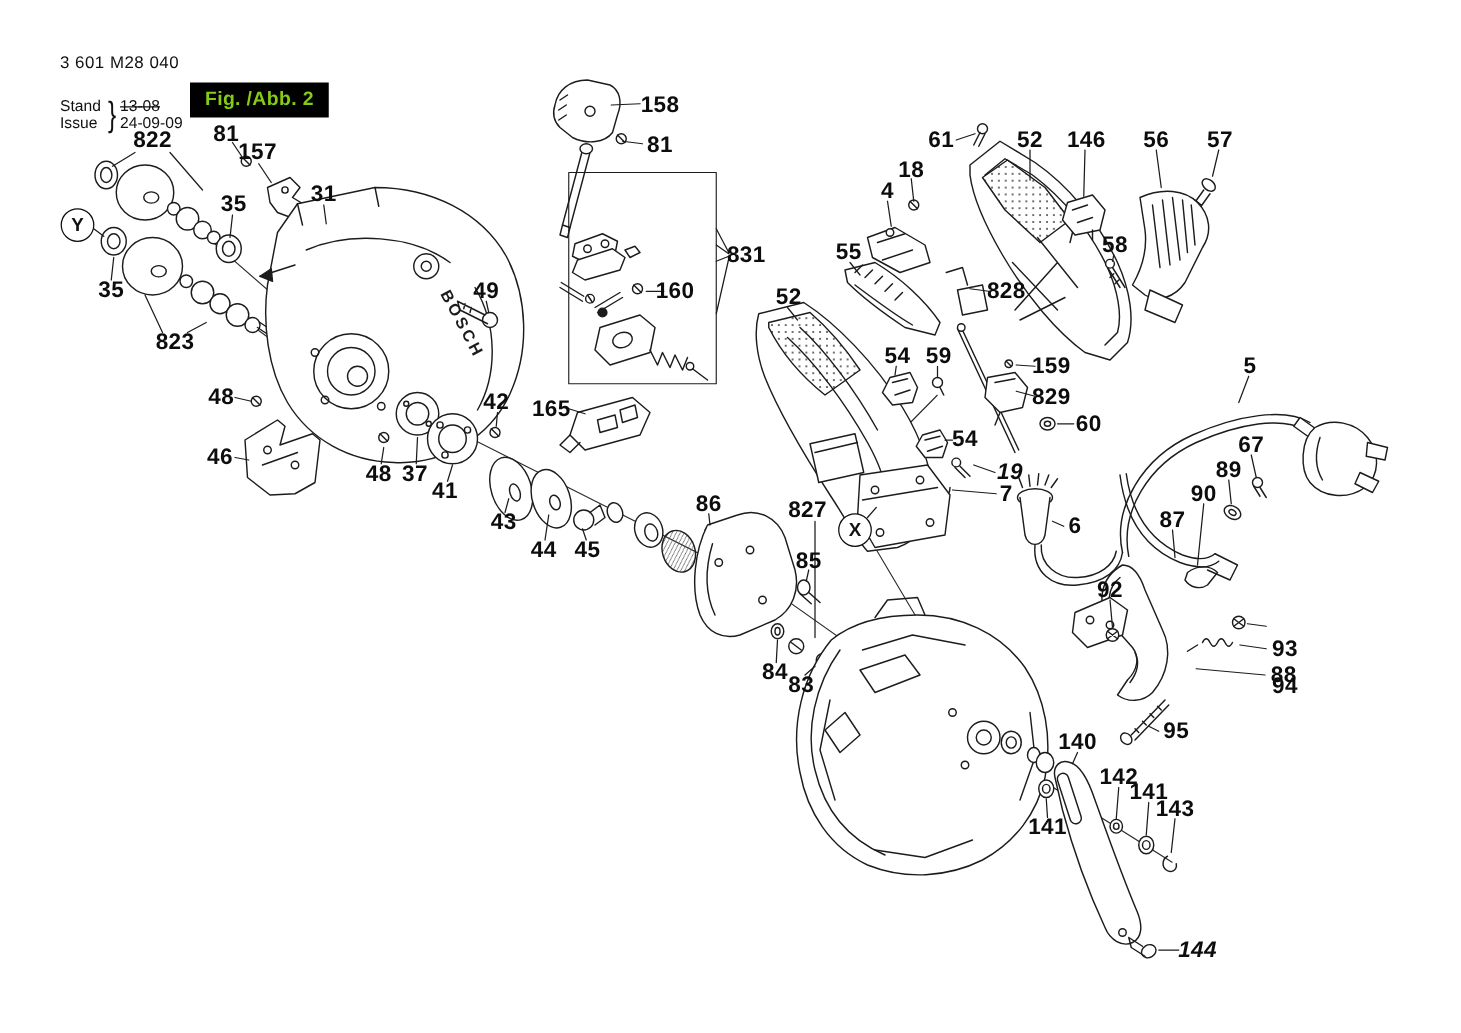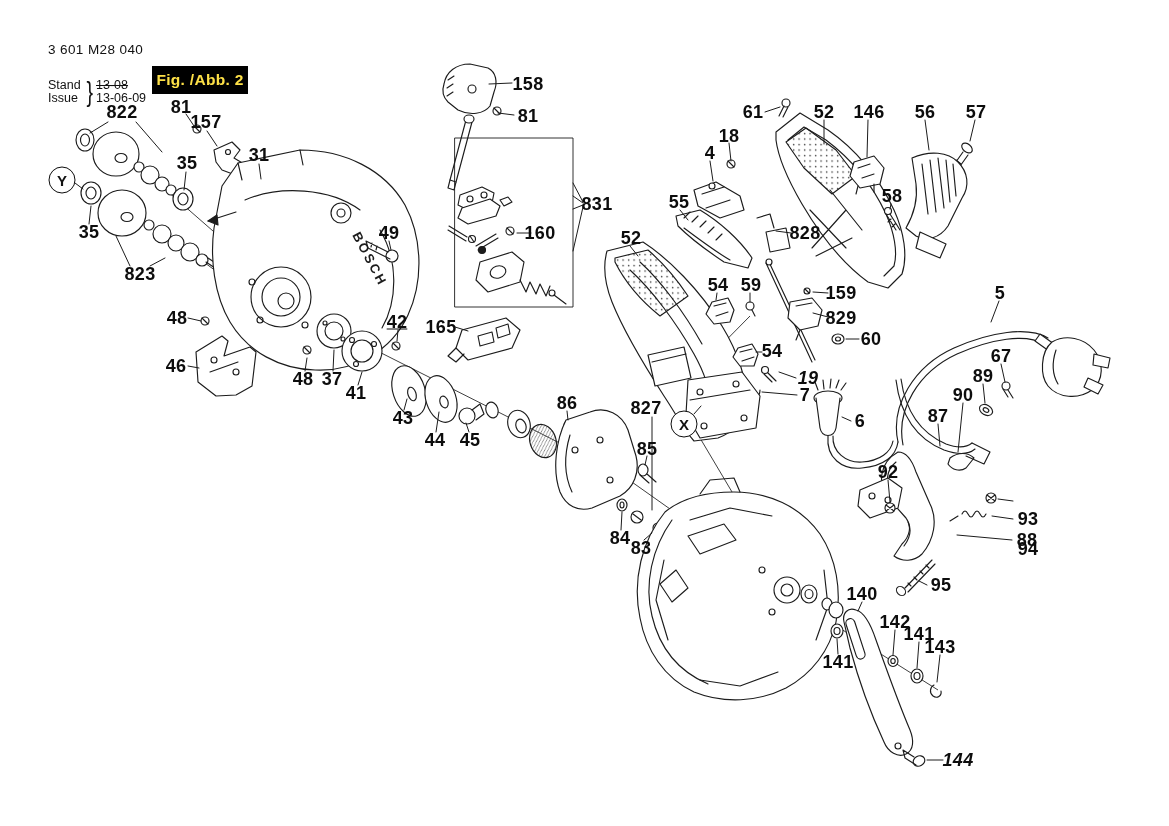--- a/index.html
+++ b/index.html
@@ -11,21 +11,21 @@
     color:#0d0d0d;white-space:nowrap;letter-spacing:.3px}
   .view-marker{position:absolute;transform:translate(-50%,-50%);width:27px;height:27px;
     border:1.7px solid #0d0d0d;border-radius:50%;display:flex;align-items:center;justify-content:center;
     font-weight:bold;font-size:15px;background:#fff}
   .title-block{position:absolute;left:48px;top:42px}
   .doc-number{font-size:13.5px;letter-spacing:.4px}
   .rev-row{display:flex;align-items:center;margin-top:19px}
   .rev-labels,.rev-values{font-size:12.5px;line-height:13.5px}
   .brace{font-size:28px;font-weight:400;margin:0 2px 0 4px;transform:scaleX(.7);display:inline-block}
   .struck{text-decoration:line-through}
-  .fig-box{position:absolute;left:152px;top:66px;width:96px;height:28px;background:#000;color:#fde047;
+  .fig-box{position:absolute;left:152px;top:66px;width:111px;height:28px;background:#000;color:#84cc16;
     font-weight:bold;font-size:15.5px;display:flex;align-items:center;justify-content:center;letter-spacing:.3px}
   .footer-note{position:absolute;left:988px;top:726px;font-size:12.5px;line-height:16px}
 </style>
 </head>
 <body>
 
 <div id="page">
 
   <svg id="diagram-svg" width="1169" height="826" viewBox="0 0 1169 826">
     <defs>
@@ -397,41 +397,41 @@
   <div class="title-block">
     <div class="doc-number">3 601 M28 040</div>
     <div class="rev-row">
       <div class="rev-labels">
         <div>Stand</div>
         <div>Issue</div>
       </div>
       <span class="brace">}</span>
       <div class="rev-values">
         <div class="struck">13-08</div>
-        <div>13-06-09</div>
+        <div>24-09-09</div>
       </div>
     </div>
   </div>
   <div class="fig-box">Fig. /Abb. 2</div>
 
   <div>
       <div class="part-label" style="left: 122px; top: 112px;">822</div>
       <div class="part-label" style="left: 181px; top: 107px;">81</div>
       <div class="part-label" style="left: 206px; top: 122px;">157</div>
       <div class="part-label" style="left: 259px; top: 155px;">31</div>
       <div class="part-label" style="left: 187px; top: 163px;">35</div>
       <div class="part-label" style="left: 89px; top: 232px;">35</div>
       <div class="part-label" style="left: 140px; top: 274px;">823</div>
       <div class="part-label" style="left: 389px; top: 233px;">49</div>
       <div class="part-label" style="left: 177px; top: 318px;">48</div>
       <div class="part-label" style="left: 176px; top: 366px;">46</div>
       <div class="part-label" style="left: 303px; top: 379px;">48</div>
       <div class="part-label" style="left: 332px; top: 379px;">37</div>
       <div class="part-label" style="left: 356px; top: 393px;">41</div>
-      <div class="part-label" style="left: 397px; top: 322px; text-decoration: underline;">42</div>
+      <div class="part-label" style="left: 397px; top: 322px;">42</div>
       <div class="part-label" style="left: 403px; top: 418px;">43</div>
       <div class="part-label" style="left: 435px; top: 440px;">44</div>
       <div class="part-label" style="left: 470px; top: 440px;">45</div>
       <div class="part-label" style="left: 441px; top: 327px;">165</div>
       <div class="part-label" style="left: 540px; top: 233px;">160</div>
       <div class="part-label" style="left: 597px; top: 204px;">831</div>
       <div class="part-label" style="left: 528px; top: 84px;">158</div>
       <div class="part-label" style="left: 528px; top: 116px;">81</div>
       <div class="part-label" style="left: 631px; top: 238px;">52</div>
       <div class="part-label" style="left: 679px; top: 202px;">55</div>

